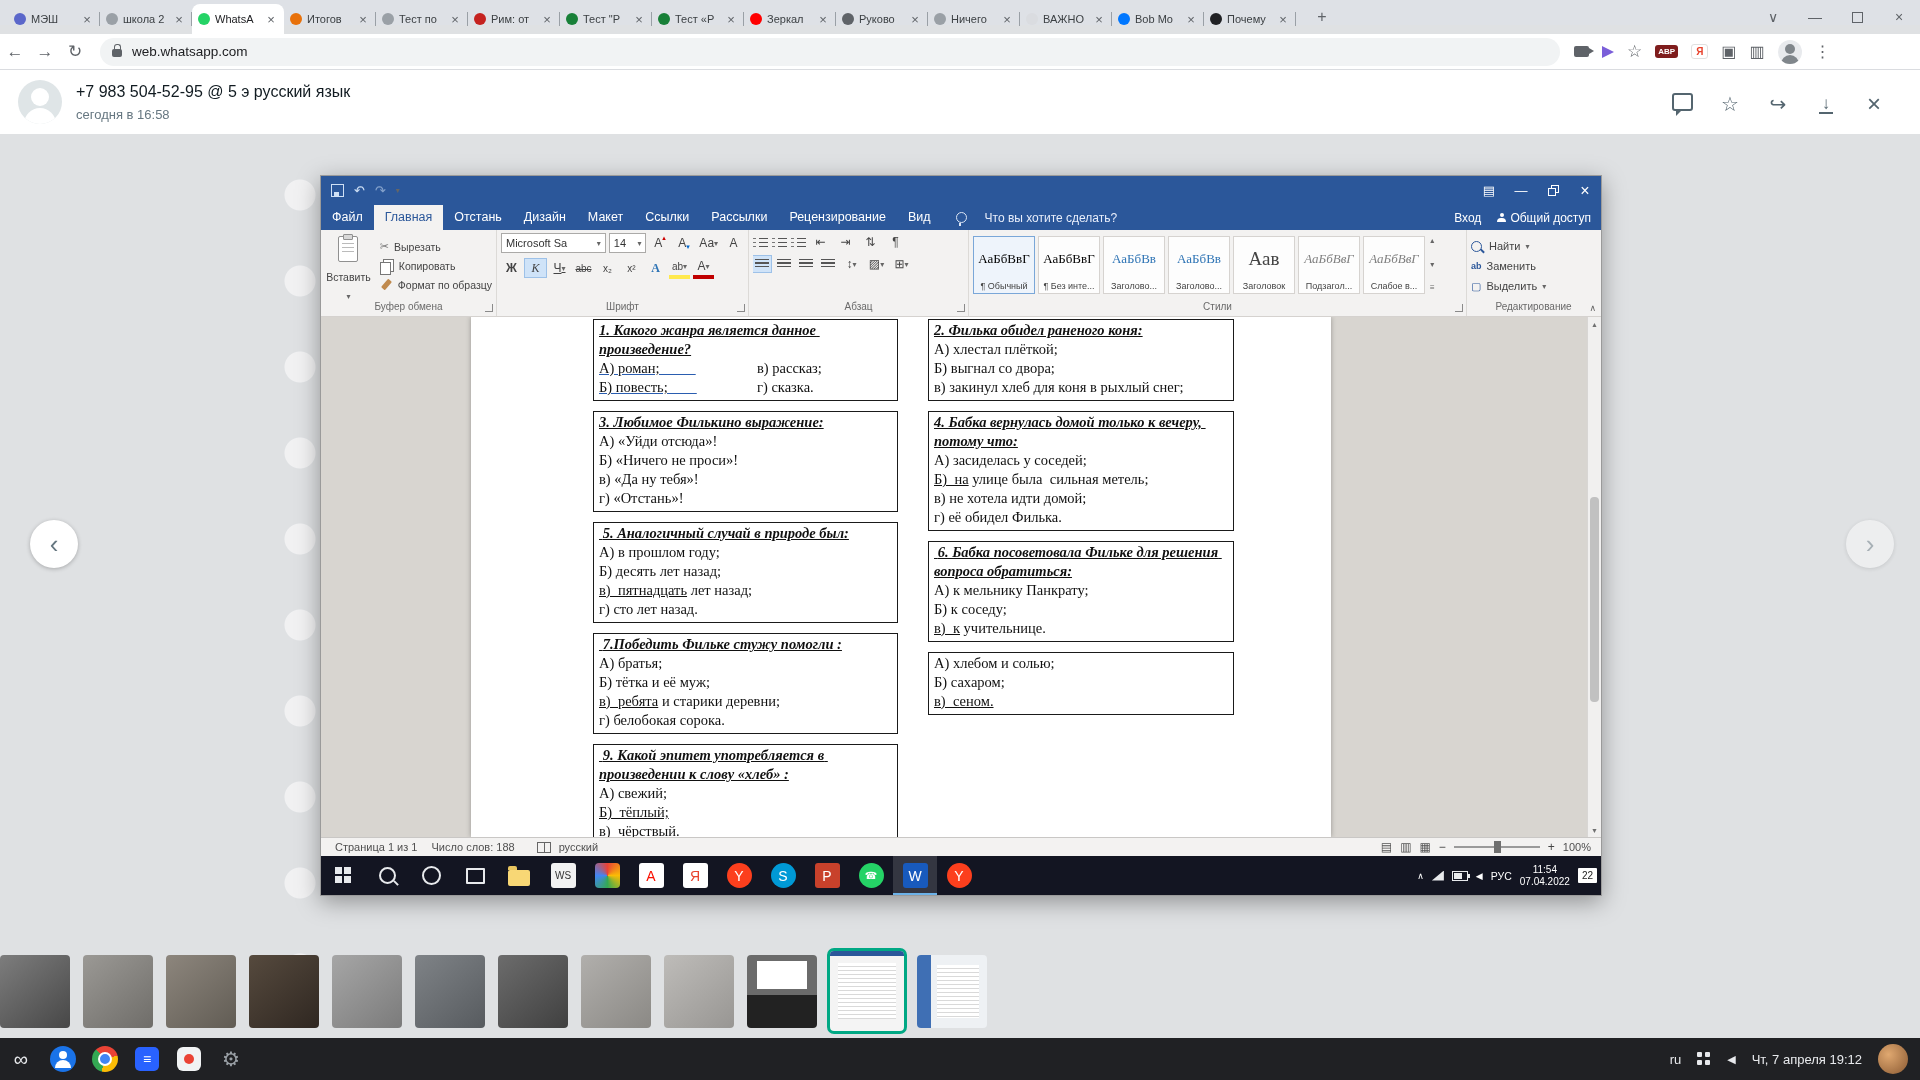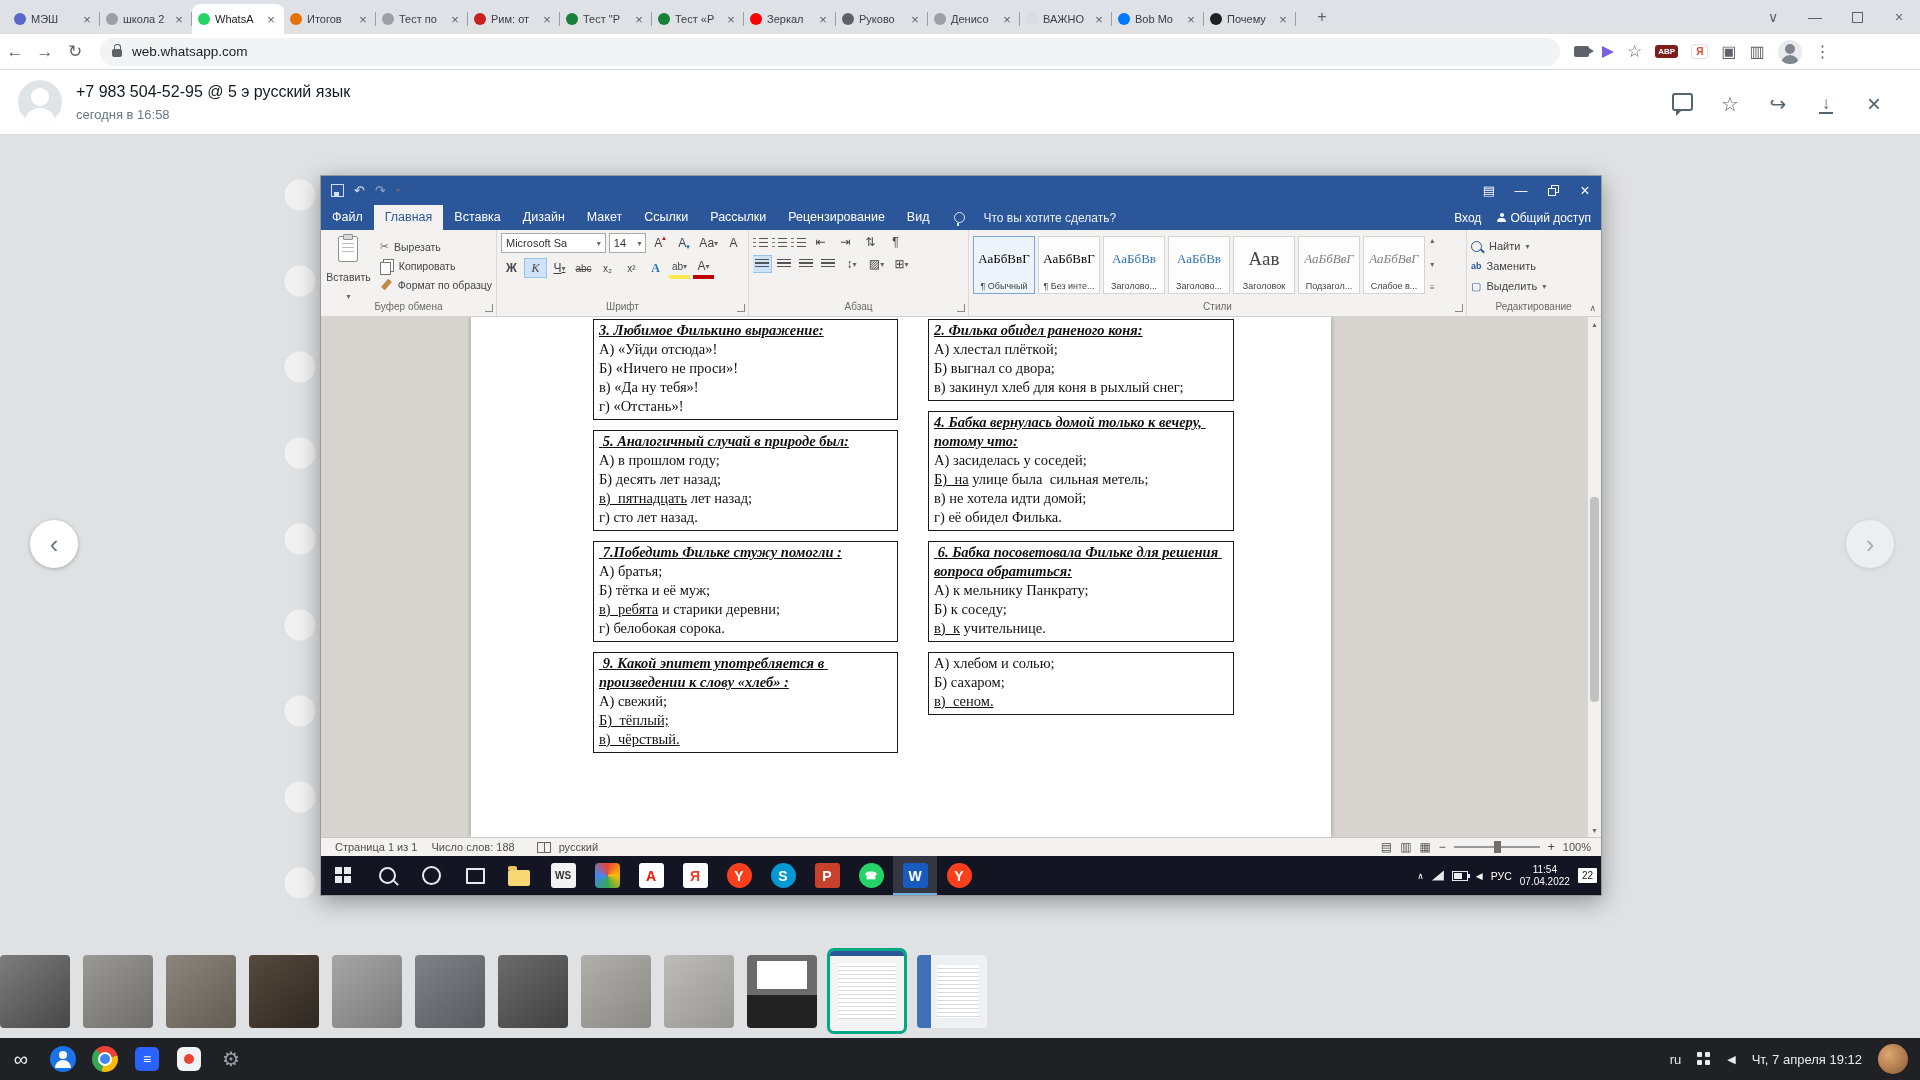--- a/index.html
+++ b/index.html
@@ -158,21 +158,21 @@
   .vico{font-size:12px;color:#555}
   .ztrack{width:86px;height:2px;background:#9a9a9a;position:relative}
   .ztrack::before{content:"";position:absolute;left:50%;top:-3px;width:1px;height:8px;background:#777}
   .zthumb{position:absolute;left:calc(50% - 3px);top:-5px;width:7px;height:12px;background:#6f6f6f}
   .zpm{font-size:12px;color:#444}
 
   
   #wtaskbar{position:absolute;left:0;top:680px;width:1280px;height:39px;background:var(--taskbar-bg,#131522);display:flex;align-items:stretch}
   .tbic{width:44px;height:39px;display:flex;align-items:center;justify-content:center;position:relative;flex:none}
   .tbic.active{background:rgba(255,255,255,.14);box-shadow:inset 0 -2px 0 #6cb2e8}
-  .tbg{width:25px;height:25px;display:flex;align-items:center;justify-content:center;font-size:14px;font-weight:700;border-radius:3px;color:#e8eaed}
+  .tbg{width:25px;height:25px;display:flex;align-items:center;justify-content:center;font-size:14px;font-weight:400;border-radius:3px;color:#e8eaed}
   .circ{border-radius:50%}
   .smalltxt{font-size:10px}
   .i-win{position:relative;background:none!important}
   .i-win::before{content:"";position:absolute;left:4px;top:4px;width:7px;height:7px;background:#e8eaed;box-shadow:9px 0 #e8eaed,0 9px #e8eaed,9px 9px #e8eaed}
   .i-magw{width:13px;height:13px;border:2px solid #e8eaed;border-radius:50%;background:none!important;position:relative}
   .i-magw::after{content:"";position:absolute;width:6px;height:2px;background:#e8eaed;transform:rotate(45deg);right:-5px;bottom:-2px}
   .i-ring{width:15px;height:15px;border:2px solid #e8eaed;border-radius:50%;background:none!important}
   .i-tv{width:15px;height:12px;border:2px solid #e8eaed;border-radius:1px;background:none!important}
   .i-folder{width:22px;height:16px;background:#f8d775!important;border-radius:2px;position:relative;margin-top:4px}
   .i-folder::before{content:"";position:absolute;top:-4px;left:0;width:9px;height:4px;background:#e9c55f;border-radius:2px 2px 0 0}
@@ -279,21 +279,21 @@
         </div>
 
         <div class="tab">
           <span class="fav" style="background: rgb(95, 99, 104);"></span>
           <span class="tlabel">Руково</span>
           <span class="tclose"></span>
         </div>
 
         <div class="tab">
           <span class="fav" style="background: rgb(154, 160, 166);"></span>
-          <span class="tlabel">Денисо</span>
+          <span class="tlabel">Ничего</span>
           <span class="tclose"></span>
         </div>
 
         <div class="tab">
           <span class="fav" style="background: rgb(218, 220, 224);"></span>
           <span class="tlabel">ВАЖНО</span>
           <span class="tclose"></span>
         </div>
 
         <div class="tab">
@@ -376,21 +376,21 @@
           <span style="font-size:16px">×</span>
         </div>
       </div>
 
       <div id="wtabs">
 
           <span class="wtab">Файл</span>
 
           <span class="wtab active">Главная</span>
 
-          <span class="wtab">Вставка</span>
+          <span class="wtab">Отстань</span>
 
           <span class="wtab">Дизайн</span>
 
           <span class="wtab">Макет</span>
 
           <span class="wtab">Ссылки</span>
 
           <span class="wtab">Рассылки</span>
 
           <span class="wtab">Рецензирование</span>
@@ -587,20 +587,28 @@
           </div>
           <div class="glabel">Редактирование</div>
         </div>
         <span id="ribcollapse">∧</span>
       </div>
 
       <div id="doc">
         <div id="page">
           <div id="colL">
 
+              <div class="qbox">
+                <div class="qtitle">1. Какого жанра является данное произведение?</div>
+
+                  <div class="ans"><span class="au" style="text-decoration-color: rgb(42, 93, 176);">А) роман;          </span><span></span><span class="atail">в) рассказ;</span></div>
+
+                  <div class="ans"><span class="au" style="text-decoration-color: rgb(42, 93, 176);">Б) повесть;        </span><span></span><span class="atail">г) сказка.</span></div>
+
+              </div>
 
               <div class="qbox">
                 <div class="qtitle">3. Любимое Филькино выражение:</div>
 
                   <div class="ans"><span class="au"></span><span>А) «Уйди отсюда»!</span><span class="atail"></span></div>
 
                   <div class="ans"><span class="au"></span><span>Б) «Ничего не проси»!</span><span class="atail"></span></div>
 
                   <div class="ans"><span class="au"></span><span>в) «Да ну тебя»!</span><span class="atail"></span></div>
 

